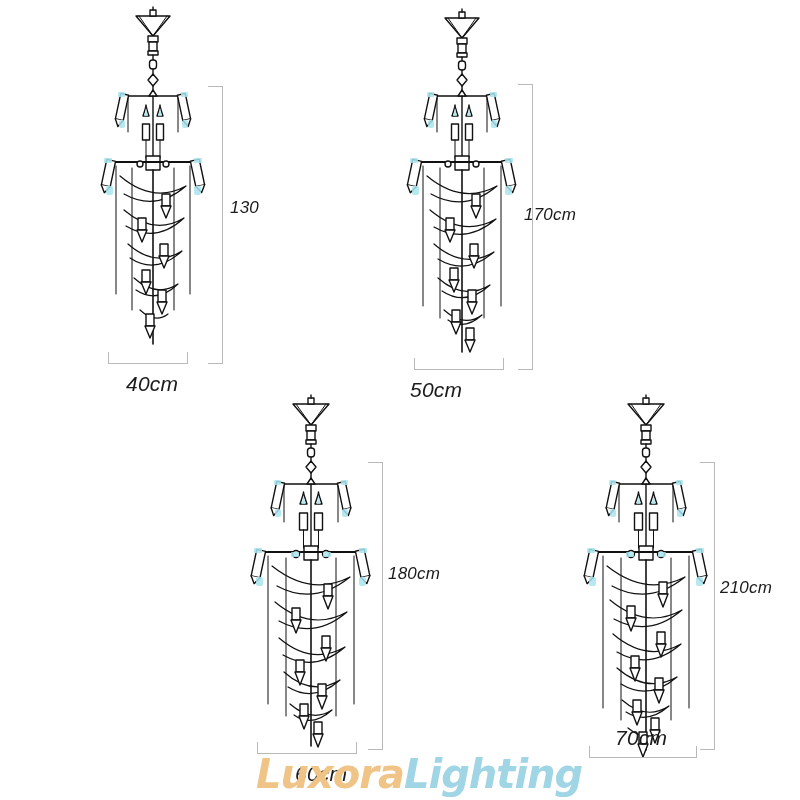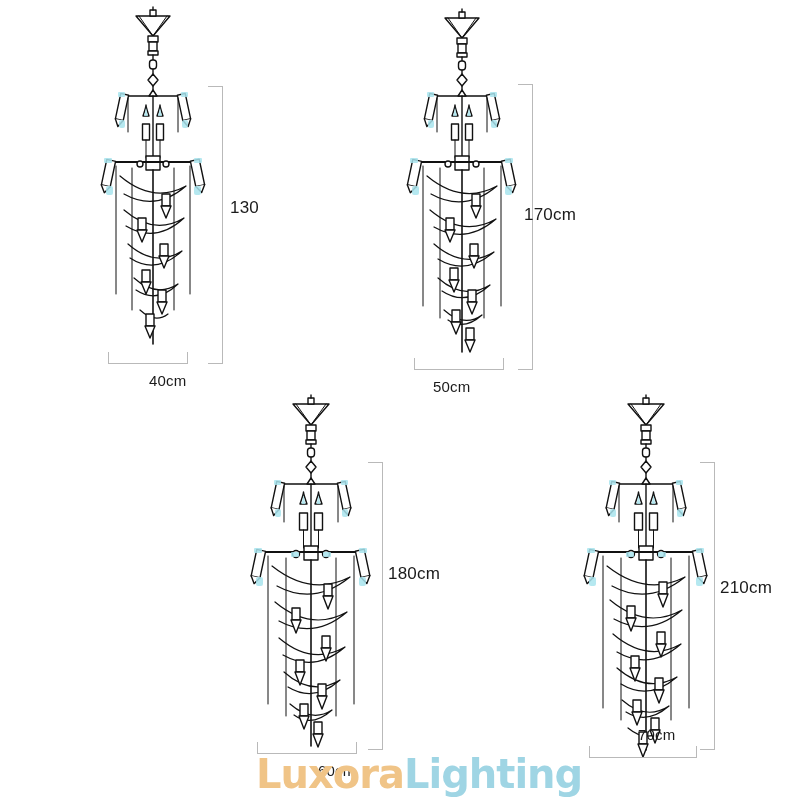--- a/index.html
+++ b/index.html
@@ -4,35 +4,35 @@
 <title>Chandelier Size Chart</title>
 <style>
   html,body{margin:0;padding:0;}
   body{
     width:800px;height:800px;
     background:#ffffff;
     font-family:"Liberation Sans","DejaVu Sans",sans-serif;
     overflow:hidden;
     position:relative;
   }
-  #stage{position:relative;width:800px;height:800px;}
+  #stage{position:relative;width:800px;height:800px;font-style:italic;}
 
   .fig{position:absolute;}
 
   
   .dim-label{
     position:absolute;
     color:#1b1b1b;
     font-size:17px;
     font-weight:400;
     letter-spacing:.2px;
     white-space:nowrap;
     font-family:"Liberation Sans","DejaVu Sans",sans-serif;
   }
-  .dim-label.w{font-size:15px;margin-left:23px;}
+  .dim-label.w{font-size:21px;}
 
   
   .vbracket{position:absolute;border:1.6px solid #b9b9b9;border-left:none;box-sizing:border-box;}
   .hbracket{position:absolute;border:1.6px solid #b9b9b9;border-top:none;box-sizing:border-box;}
 
   
   #watermark{
     position:absolute;
     left:256px;top:754px;
     font-size:40px;

